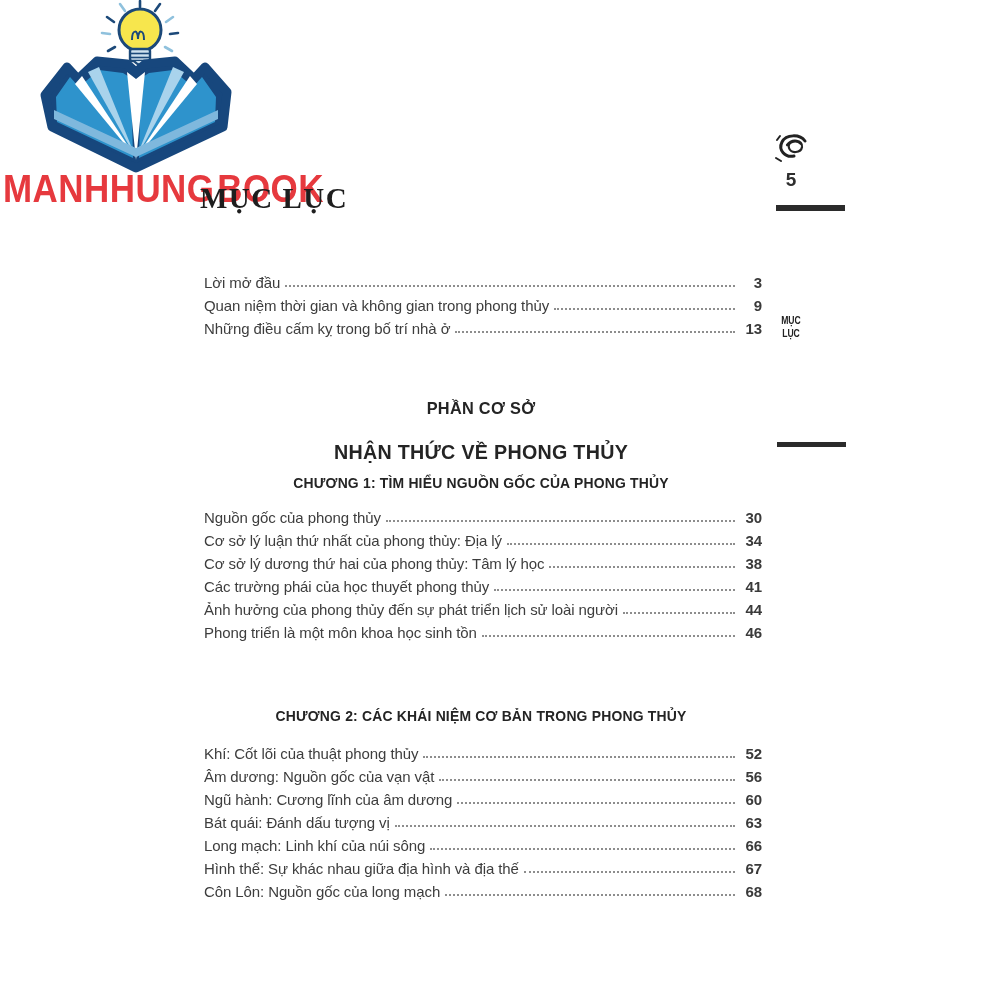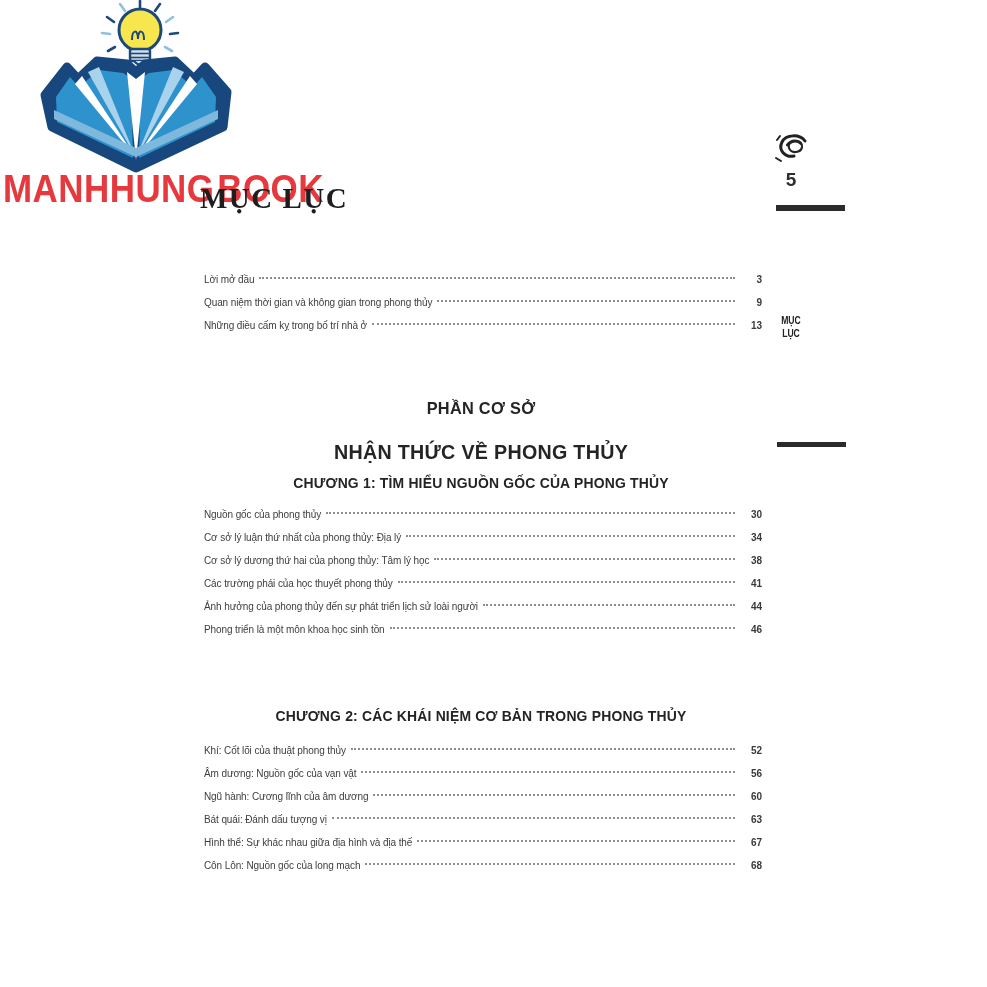--- a/index.html
+++ b/index.html
@@ -39,21 +39,21 @@
     font-size:10.5px; font-weight:800; line-height:13px; color:#222222;
     letter-spacing:0; transform:scaleX(0.82);
   }
 
   
   .toc-block { position:absolute; left:204px; width:558px; }
   .toc-front { top:268px; }
   .toc-ch1   { top:503px; }
   .toc-ch2   { top:739px; }
 
-  .row { display:flex; align-items:center; height:23px; font-size:10px; letter-spacing:-0.1px; }
+  .row { display:flex; align-items:flex-end; height:23px; font-size:15px; letter-spacing:-0.1px; }
   .lbl { white-space:nowrap; }
   .dots { flex:1; border-bottom:2px dotted #8d8d8d; margin:0 3px 4px 5px; min-width:10px; }
   .pg  { min-width:24px; text-align:right; font-weight:600; color:#3a3a3a; }
 
   .center-head {
     position:absolute; left:200px; width:562px; text-align:center;
     font-weight:800; color:#242424; transform:scaleX(0.96);
   }
   .part-kicker { top:399px; font-size:17px; letter-spacing:0.3px; }
   .part-title  { top:440px; font-size:20.5px; letter-spacing:0.3px; }
@@ -201,20 +201,25 @@
       <span class="lbl">Ngũ hành: Cương lĩnh của âm dương</span>
       <span class="dots"></span>
       <span class="pg">60</span>
     </div>
     <div class="row">
       <span class="lbl">Bát quái: Đánh dấu tượng vị</span>
       <span class="dots"></span>
       <span class="pg">63</span>
     </div>
     <div class="row">
+      <span class="lbl">Long mạch: Linh khí của núi sông</span>
+      <span class="dots"></span>
+      <span class="pg">66</span>
+    </div>
+    <div class="row">
       <span class="lbl">Hình thể: Sự khác nhau giữa địa hình và địa thế</span>
       <span class="dots"></span>
       <span class="pg">67</span>
     </div>
     <div class="row">
       <span class="lbl">Côn Lôn: Nguồn gốc của long mạch</span>
       <span class="dots"></span>
       <span class="pg">68</span>
     </div>
   </div>

